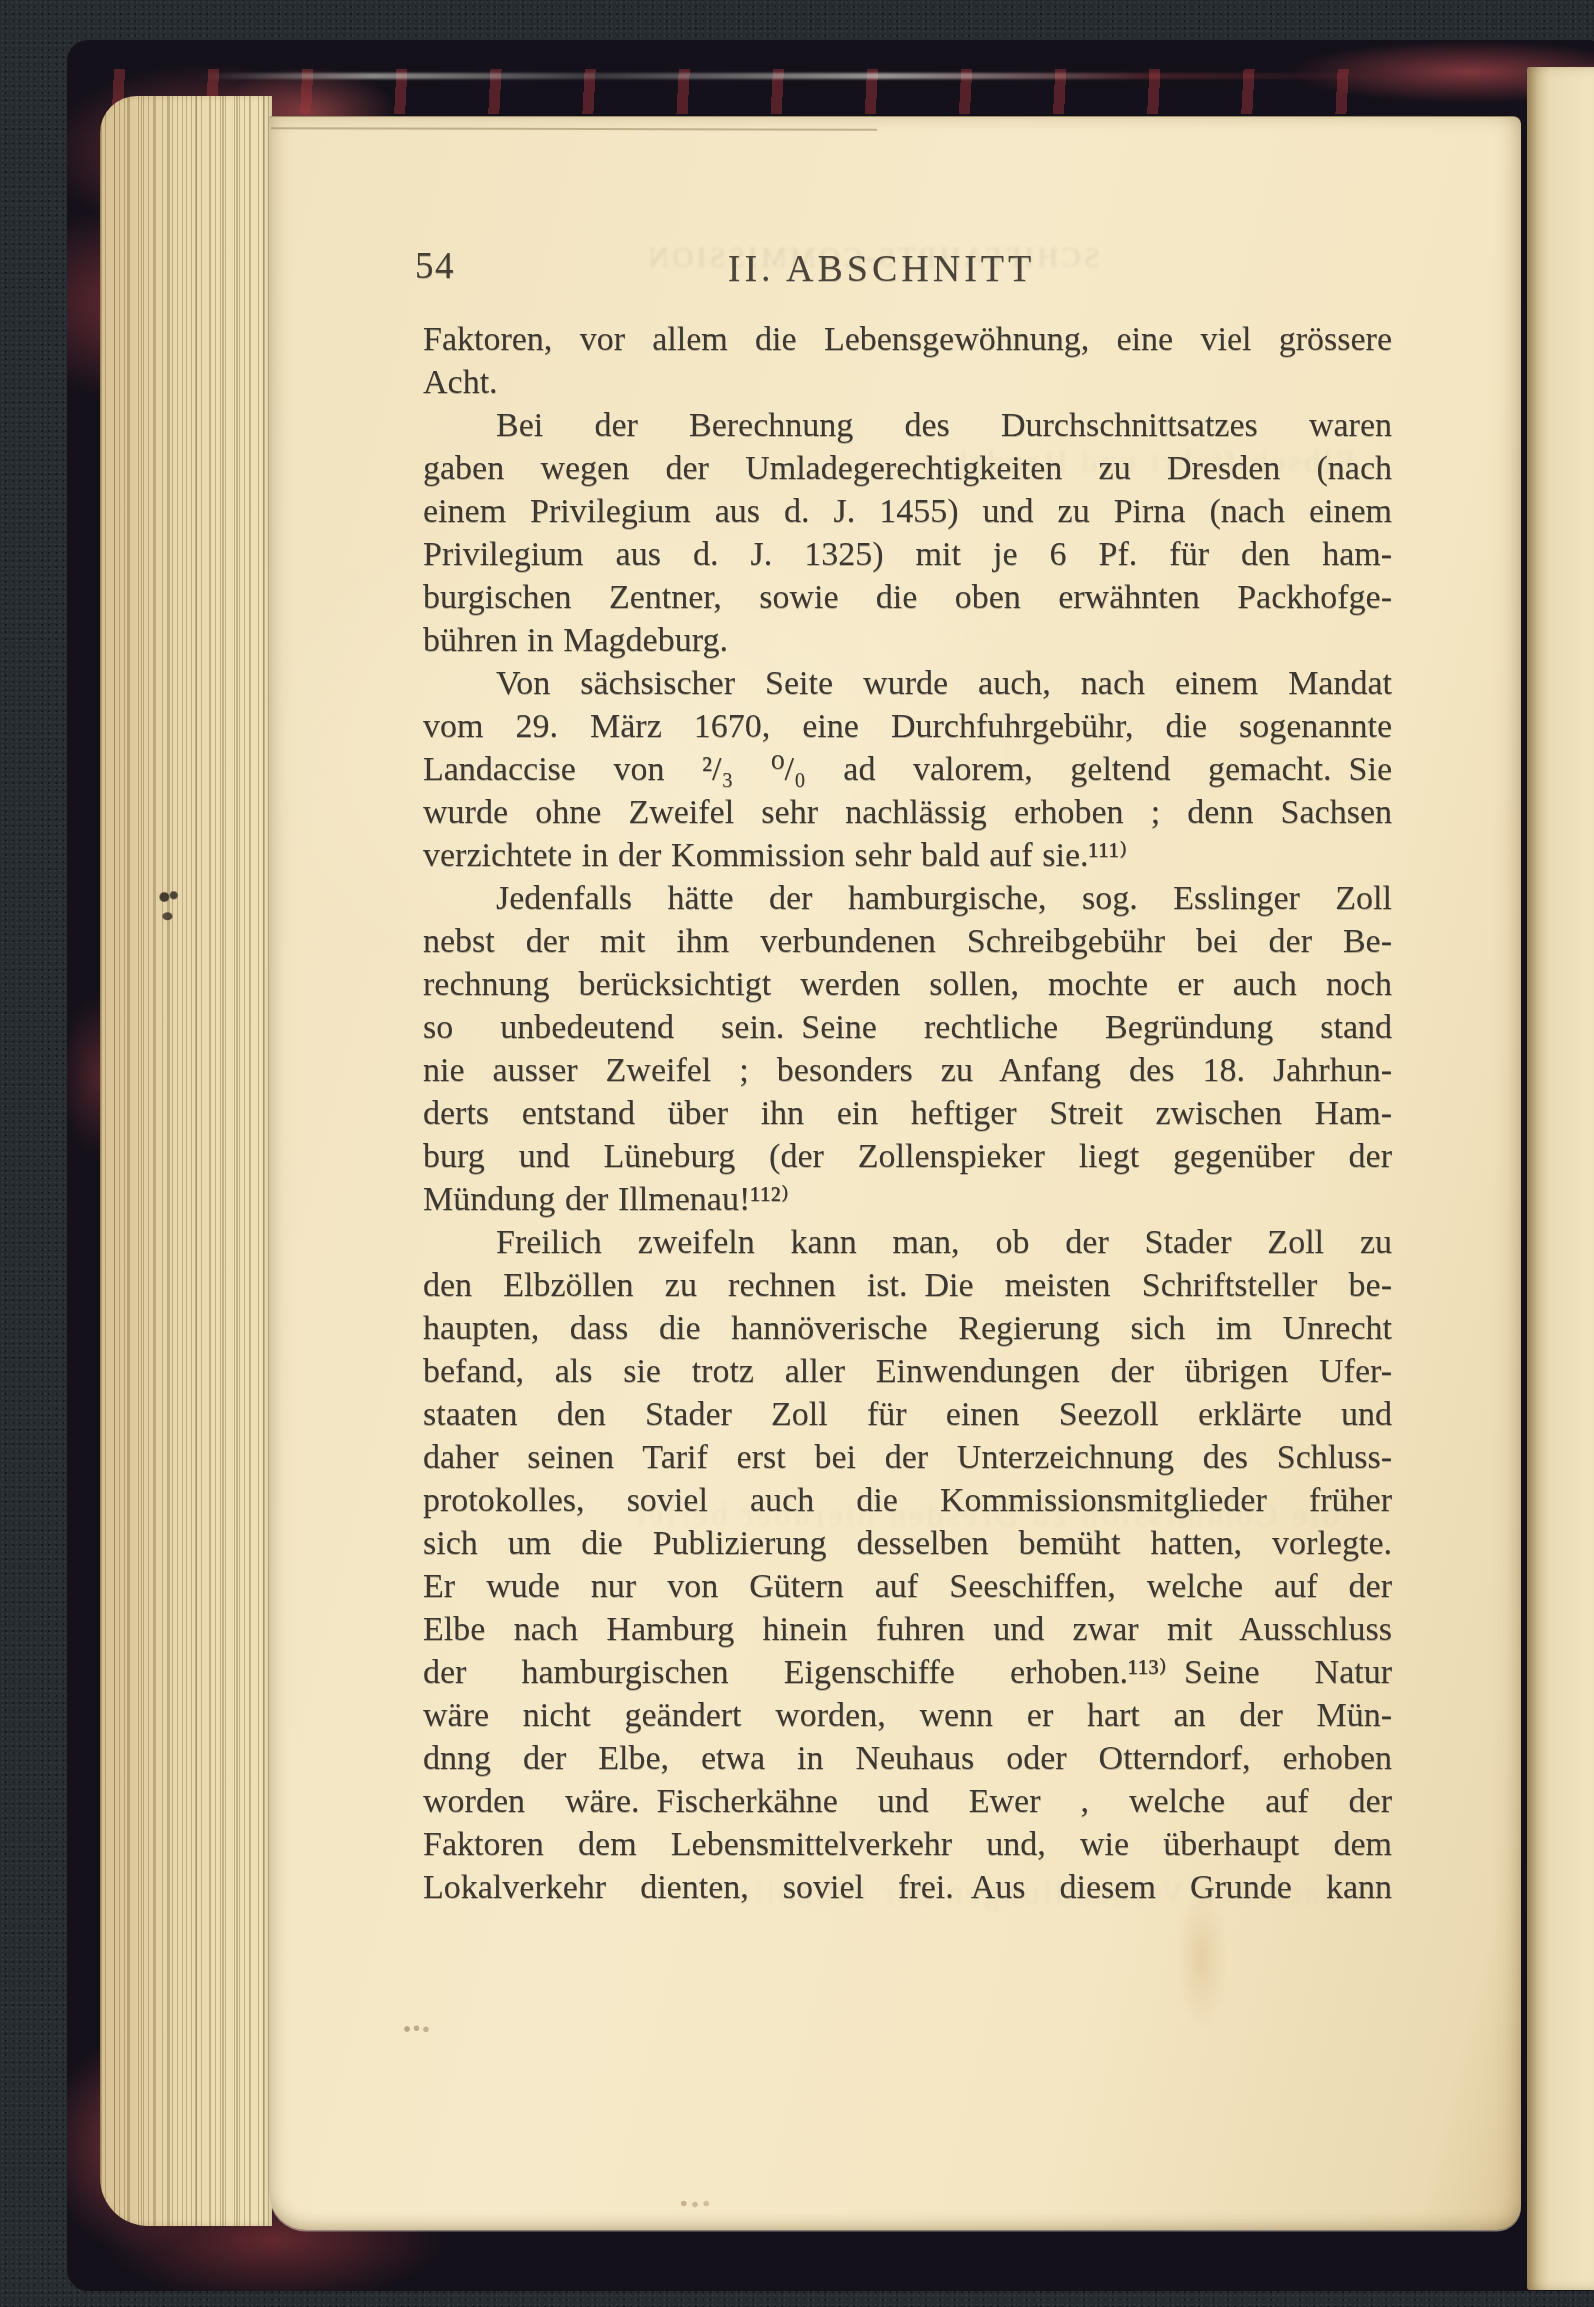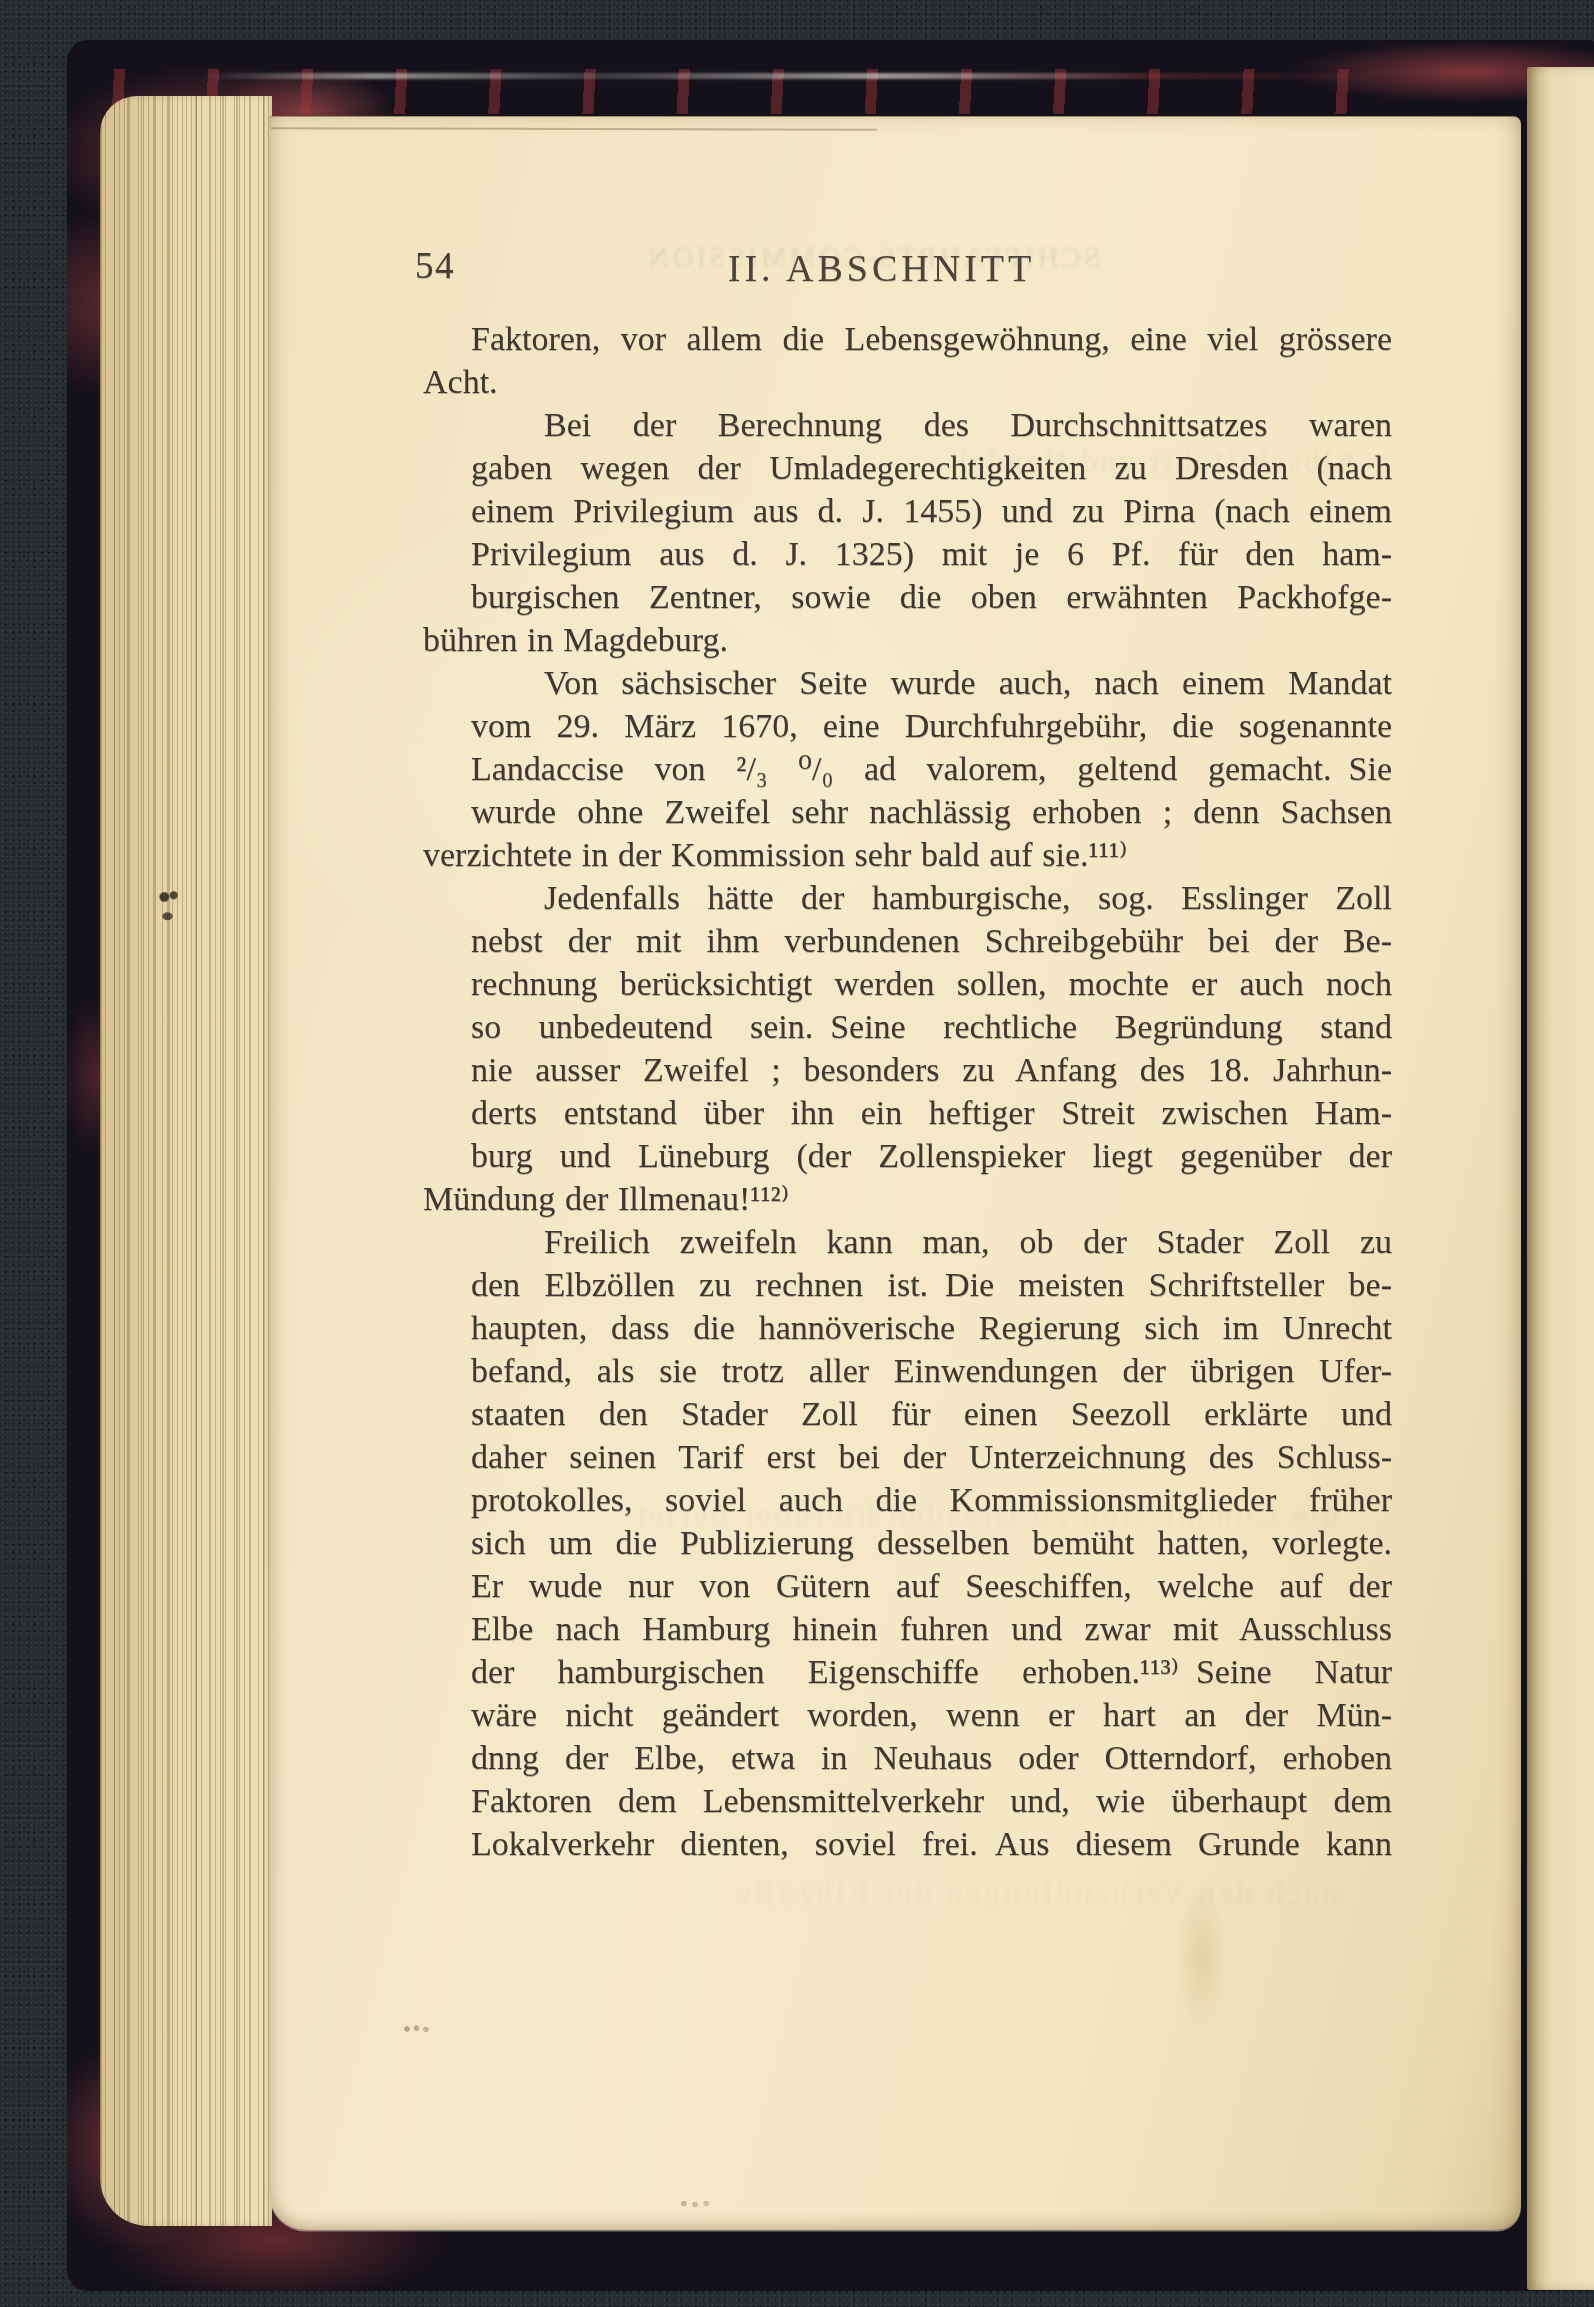--- a/index.html
+++ b/index.html
@@ -85,21 +85,21 @@
     position:absolute;left:423px;top:246px;width:917px;text-align:center;
     font-size:38px;letter-spacing:4px;color:#4a443a;
     text-shadow:0.3px 0.5px 0.6px rgba(60,50,35,.25);
   }
   .text{
     position:absolute;left:423px;top:317px;width:969px;
     font-size:34px;line-height:43px;color:#3d3831;word-spacing:1.2px;
     text-shadow:0.3px 0.5px 0.5px rgba(60,50,35,.32);
   }
   .line{white-space:pre-wrap;}
-  .just{text-align:justify;text-align-last:justify;margin-left:48px;}
+  .just{text-align:justify;text-align-last:justify;}
   .ind{text-indent:73px;}
   
   .ghost{
     position:absolute;transform:scaleX(-1);filter:blur(1.6px);
     color:#6e7a63;font-size:29px;letter-spacing:3.2px;pointer-events:none;
   }
   .g1{left:510px;top:241px;width:590px;opacity:.15;}
   .g2{left:797px;top:443px;width:558px;opacity:.07;font-size:32px;}
   .g3{left:446px;top:1497px;width:893px;opacity:.06;font-size:33px;}
   .g4{left:446px;top:1875px;width:893px;opacity:.06;font-size:33px;}
@@ -169,20 +169,21 @@
       <div class="line just">befand, als sie trotz aller Einwendungen der übrigen Ufer-</div>
       <div class="line just">staaten den Stader Zoll für einen Seezoll erklärte und</div>
       <div class="line just">daher seinen Tarif erst bei der Unterzeichnung des Schluss-</div>
       <div class="line just">protokolles, soviel auch die Kommissionsmitglieder früher</div>
       <div class="line just">sich um die Publizierung desselben bemüht hatten, vorlegte.</div>
       <div class="line just">Er wude nur von Gütern auf Seeschiffen, welche auf der</div>
       <div class="line just">Elbe nach Hamburg hinein fuhren und zwar mit Ausschluss</div>
       <div class="line just">der hamburgischen Eigenschiffe erhoben.¹¹³⁾ Seine Natur</div>
       <div class="line just">wäre nicht geändert worden, wenn er hart an der Mün-</div>
       <div class="line just">dnng der Elbe, etwa in Neuhaus oder Otterndorf, erhoben</div>
+      <div class="line just">worden wäre. Fischerkähne und Ewer , welche auf der</div>
       <div class="line just">Faktoren dem Lebensmittelverkehr und, wie überhaupt dem</div>
       <div class="line just">Lokalverkehr dienten, soviel frei. Aus diesem Grunde kann</div>
     </div>
 
   <div class="ink-mark"></div>
   <div class="speck1"></div>
   <div class="speck2"></div>
 </div>
 
 

